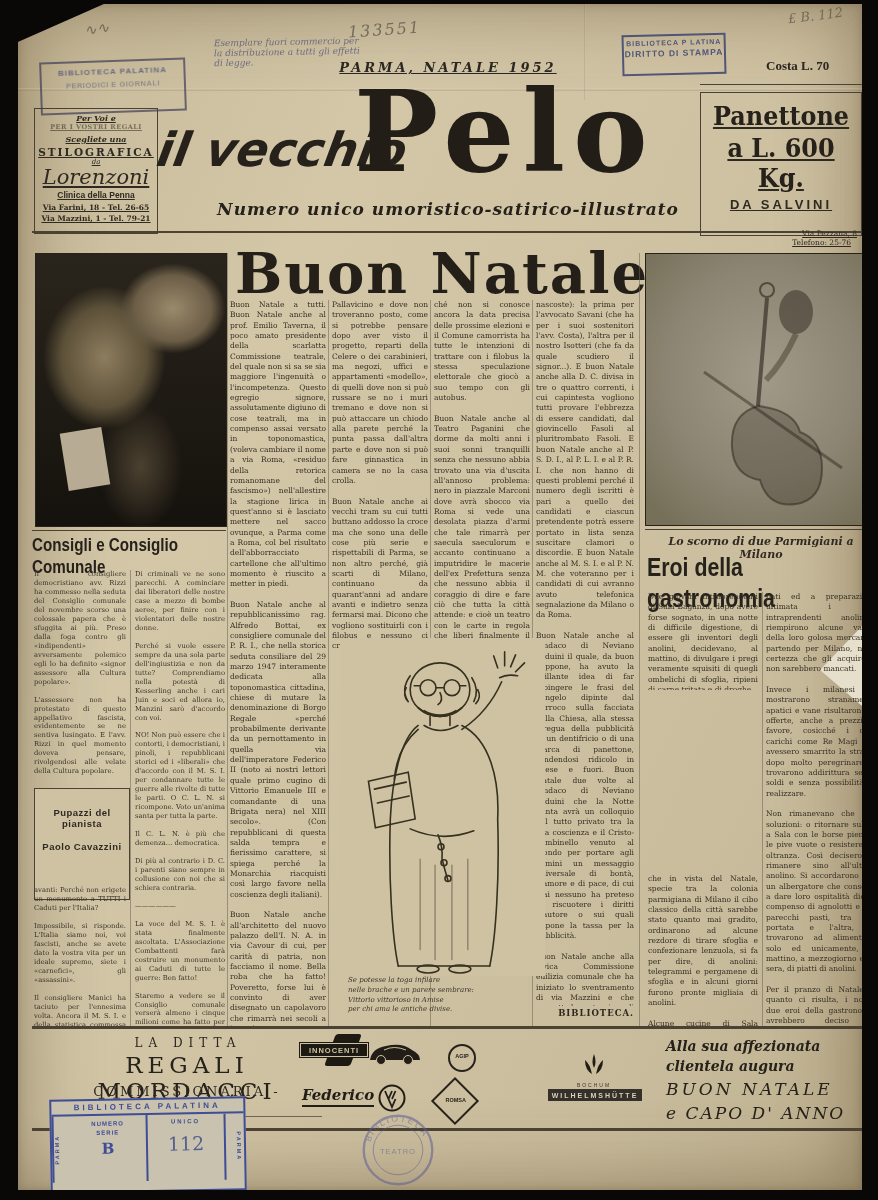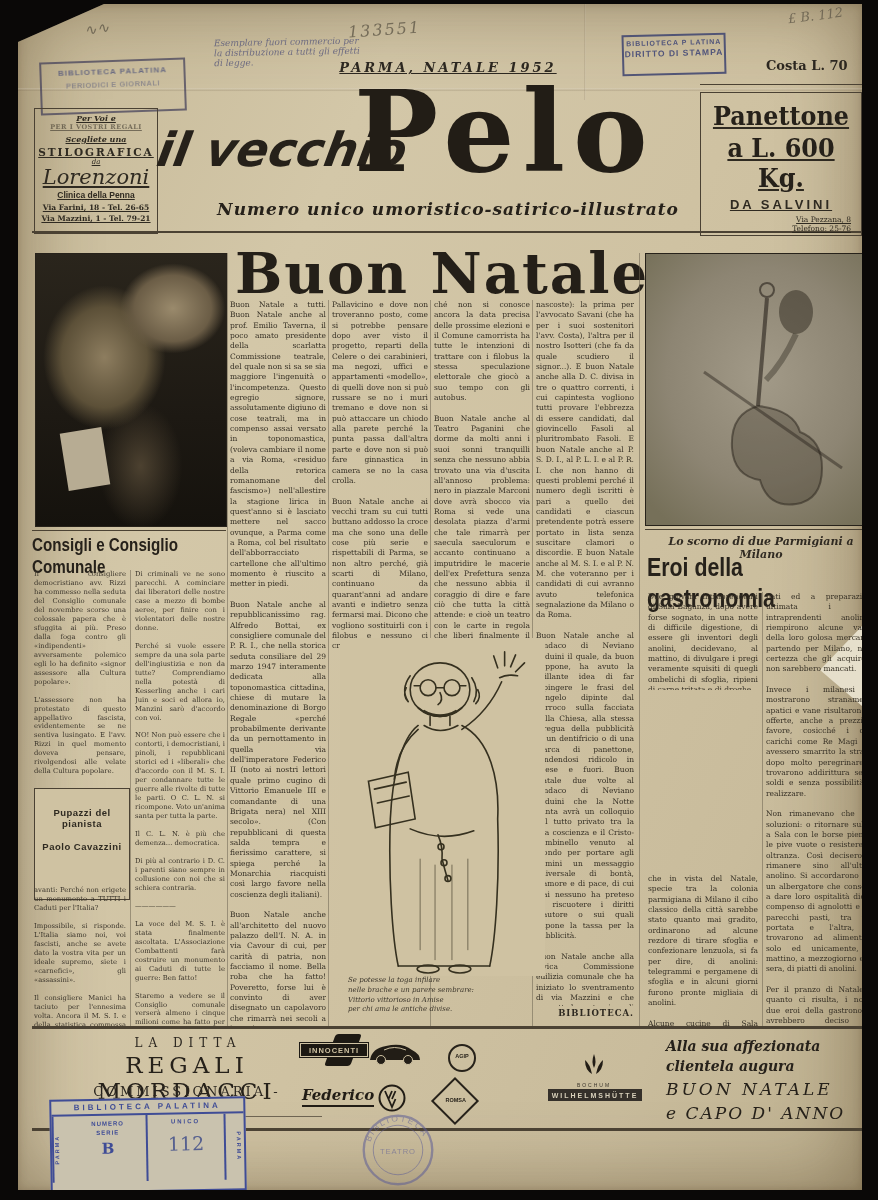--- a/index.html
+++ b/index.html
@@ -45,21 +45,21 @@
 la distribuzione a tutti gli effetti
 di legge.</div>
 
     <div class="abs center" style="left:300px;top:56px;width:260px;font-size:13px;font-weight:bold;font-style:italic;letter-spacing:3px;color:#2c2720;text-decoration:underline;">PARMA, NATALE 1952</div>
 
     <div class="abs stampblue center" style="left:604px;top:30px;width:100px;height:34px;border:2px solid #454a72;opacity:.9;transform:rotate(-1.5deg);padding-top:3px;">
       <div class="sans" style="font-size:7px;font-weight:bold;letter-spacing:1px;">BIBLIOTECA P LATINA</div>
       <div class="sans" style="font-size:8.5px;font-weight:bold;letter-spacing:1px;margin-top:2px;">DIRITTO DI STAMPA</div>
     </div>
 
-    <div class="abs" style="left:748px;top:54px;font-size:13px;font-weight:bold;color:#2c2720;">Costa L. 70</div>
+    <div class="abs" style="left:748px;top:54px;font-size:13px;font-weight:bold;color:#2c2720;font-family:Liberation Serif, serif;">Costa L. 70</div>
 
     <div class="abs stampblue center" style="left:22px;top:56px;width:142px;height:44px;border:2.5px solid #3f3c58;opacity:.7;transform:rotate(-2deg);padding-top:5px;filter:blur(.3px);">
       <div class="sans" style="font-size:8px;font-weight:bold;letter-spacing:1px;">BIBLIOTECA PALATINA</div>
       <div class="sans" style="font-size:7.5px;font-weight:bold;letter-spacing:.5px;margin-top:4px;opacity:.6;">PERIODICI E GIORNALI</div>
     </div>
 
     <div class="adbox center" style="left:16px;top:104px;width:122px;height:120px;padding-top:4px;">
       <div style="font-size:8px;font-style:italic;font-weight:bold;">Per Voi e</div>
       <div style="font-size:6.5px;font-weight:bold;letter-spacing:.5px;opacity:.55;">PER I VOSTRI REGALI</div>
       <div style="font-size:8px;font-style:italic;font-weight:bold;margin-top:3px;">Scegliete una</div>
@@ -75,21 +75,21 @@
                 font-family:'DejaVu Sans',sans-serif;transform:skewX(-10deg);color:#26211a;">il vecchio</div>
     <div class="abs center" style="left:150px;top:195px;width:560px;font-size:17px;font-weight:bold;font-style:italic;letter-spacing:1px;color:#26211a;">Numero unico umoristico-satirico-illustrato</div>
     <div class="abs" style="left:336px;top:62px;font-size:112px;font-weight:bold;letter-spacing:8px;color:#221d16;">Pelo</div>
     <div class="abs rule" style="left:14px;top:227px;width:830px;height:2px;"></div>
 
     <div class="abs rule" style="left:682px;top:80px;width:162px;height:1px;"></div>
     <div class="adbox center" style="left:682px;top:88px;width:160px;height:134px;padding-top:8px;">
       <div style="font-size:26px;font-weight:bold;transform:scaleX(.92);color:#26211a;">Panettone</div>
       <div style="font-size:26px;font-weight:bold;transform:scaleX(.92);margin-top:2px;color:#26211a;">a L. 600 Kg.</div>
       <div class="sans" style="font-size:13px;font-weight:bold;letter-spacing:3px;margin-top:4px;">DA SALVINI</div>
-      <div style="font-size:7.5px;text-align:right;padding-right:10px;margin-top:3px;">Via Pezzana, 8</div>
+      <div style="font-size:7.5px;text-align:right;padding-right:4px;margin-top:17px;">Via Pezzana, 8</div>
       <div style="font-size:7.5px;text-align:right;padding-right:10px;">Telefono: 25-76</div>
     </div>
 
     <div class="photo" style="left:17px;top:249px;width:190px;height:272px;
                 background:
                  radial-gradient(70px 60px at 72% 20%, #9a8a6c 0%, #6b5d46 55%, rgba(0,0,0,0) 75%),
                  radial-gradient(85px 100px at 36% 38%, #8d7d5f 0%, #5c5038 50%, rgba(0,0,0,0) 72%),
                  radial-gradient(60px 90px at 55% 78%, #4c4130 0%, rgba(0,0,0,0) 70%),
                  linear-gradient(180deg,#2a251c 0%, #1d1913 60%, #15120d 100%);">
       <div class="abs" style="left:28px;top:176px;width:42px;height:58px;background:#c9bda2;transform:rotate(-9deg);opacity:.9;"></div>

